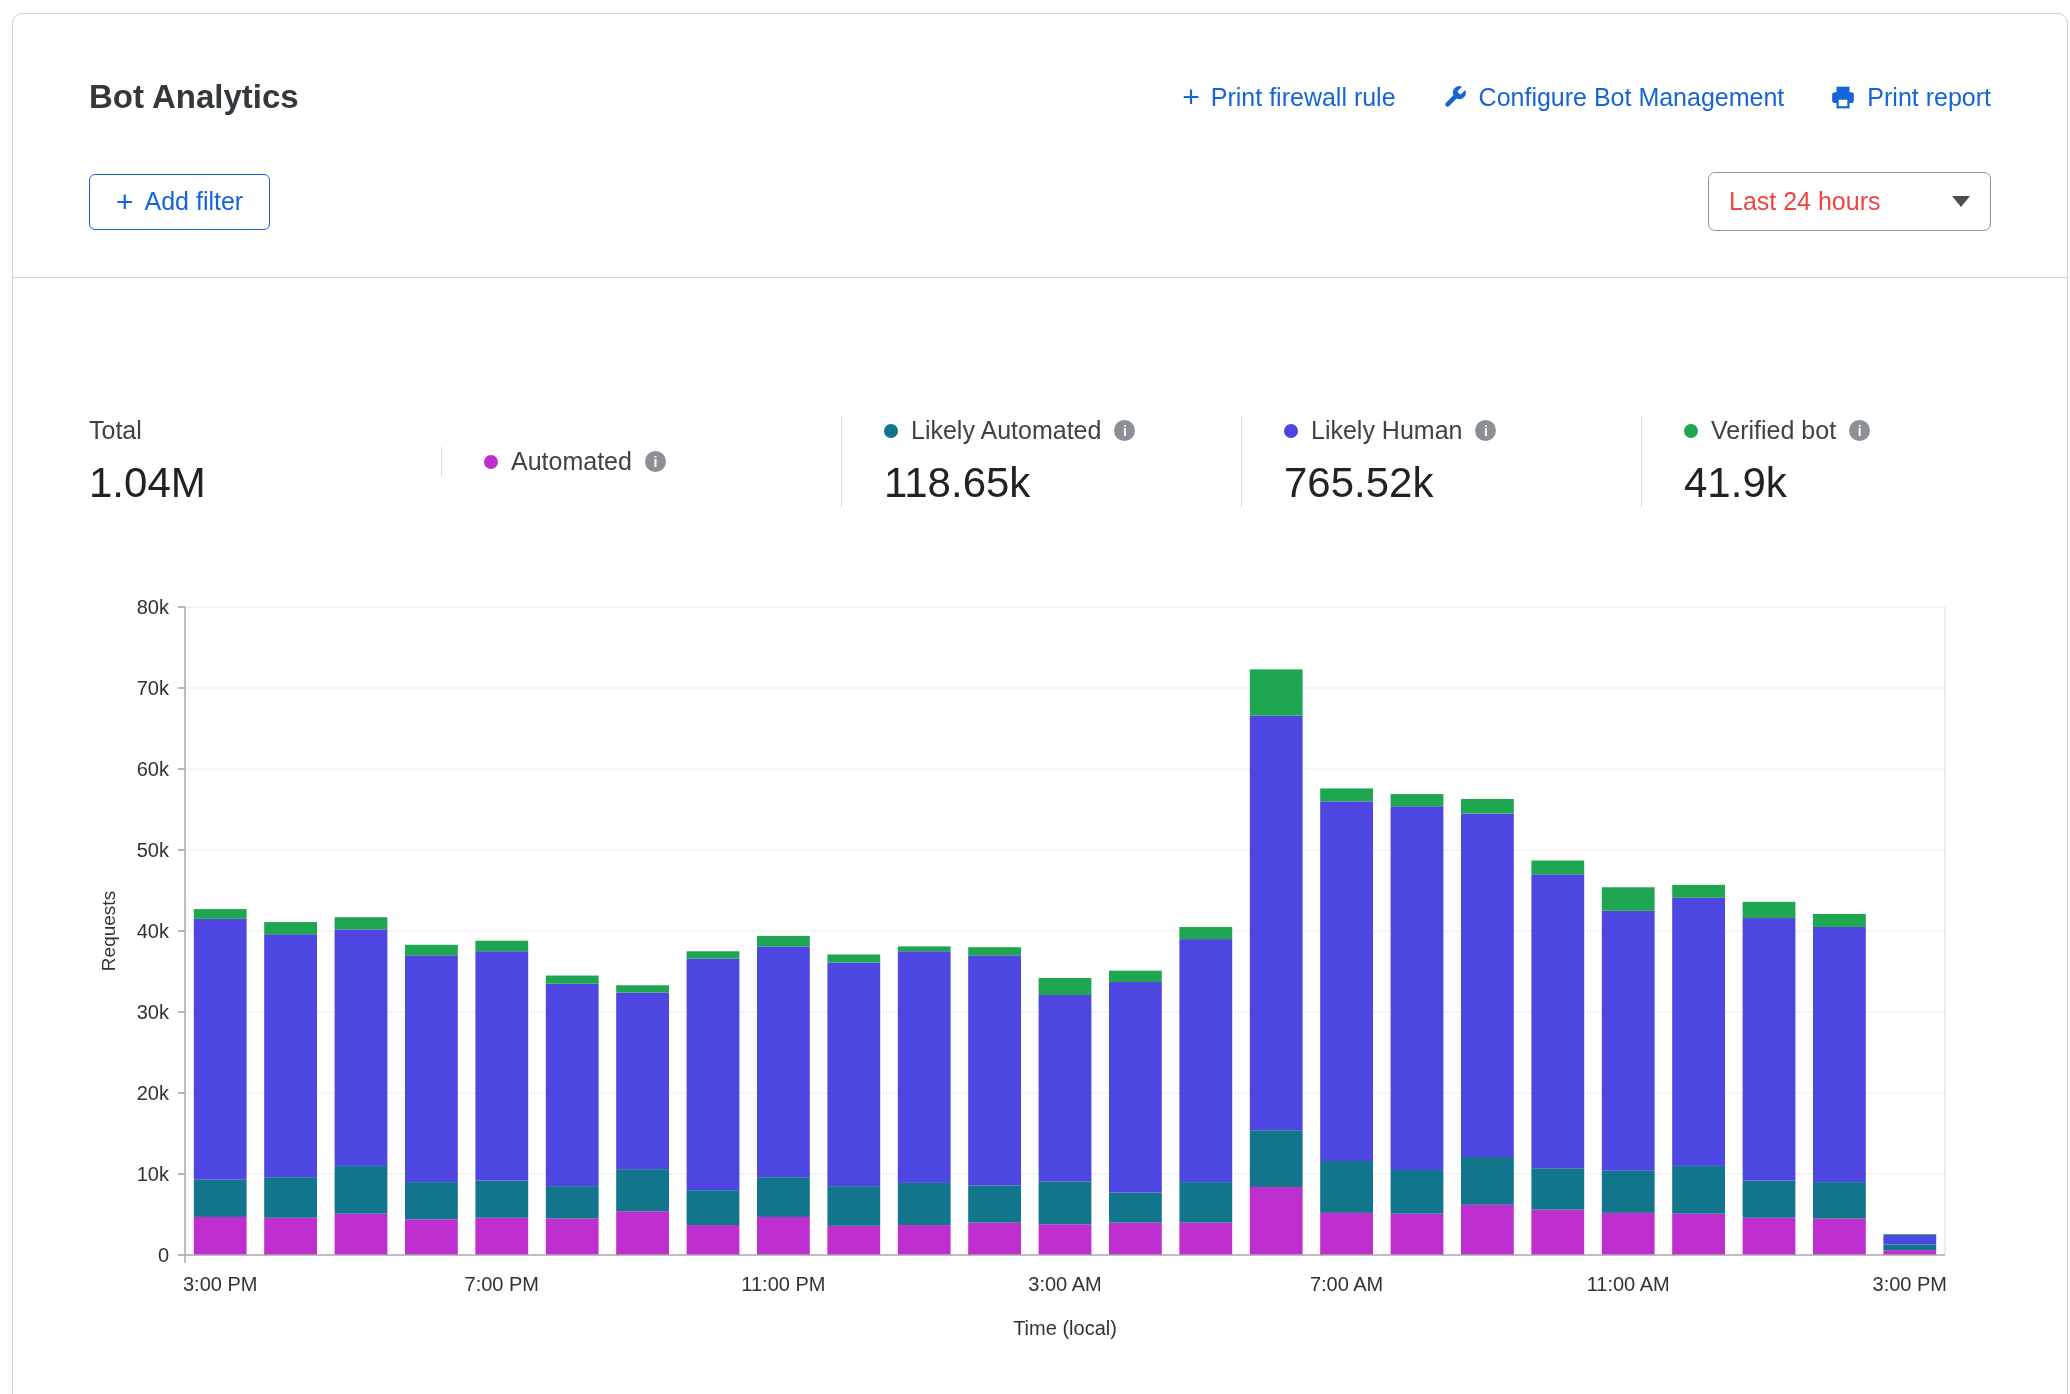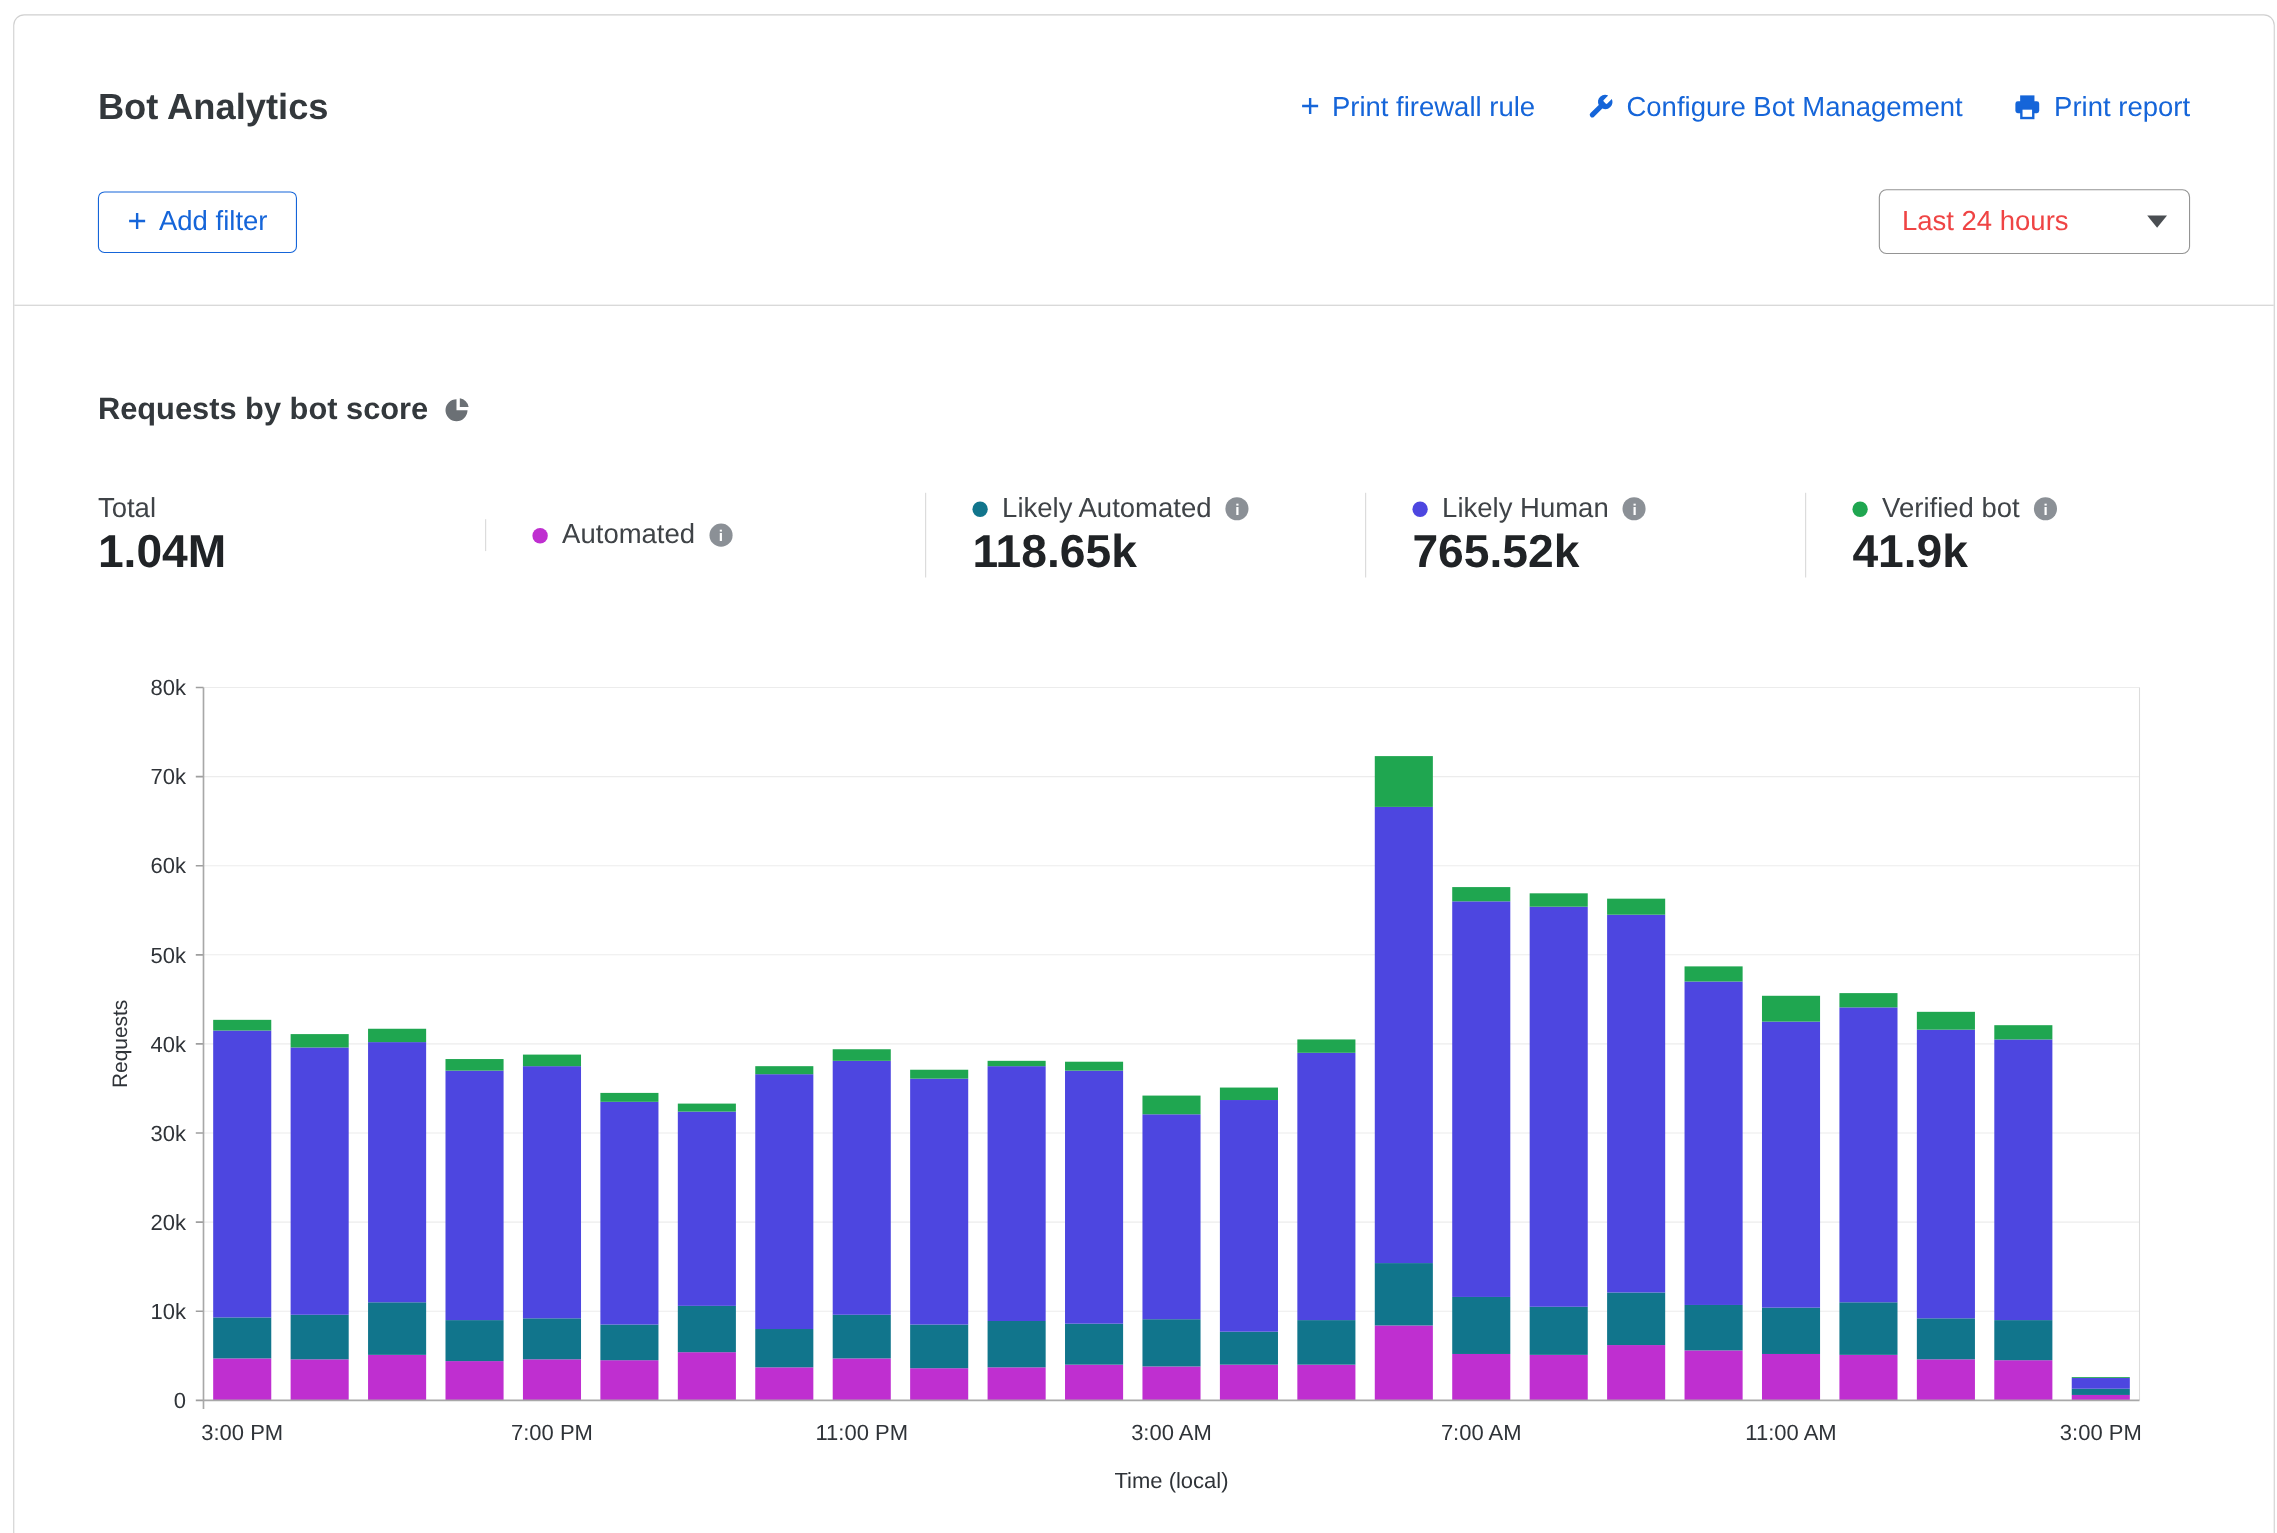--- a/index.html
+++ b/index.html
@@ -28,21 +28,21 @@
   .section-title { font-size:28px; font-weight:700; color:#33383c; }
   .stats { display:flex; margin-top:60px;align-items:center; }
   .stat-total { width:352px; }
   .stat { width:400px; border-left:1px solid #d9d9d9; padding-left:42px; }
   .stat:last-child { width:auto; }
   .stat-label-row { display:flex; align-items:center; gap:13px; font-size:25px; color:#3f4347; }
   .dot { width:14px; height:14px; border-radius:50%; flex:0 0 auto; }
   .info-icon { width:21px; height:21px; border-radius:50%; background:#8b9096; color:#fff;
     font-size:14px; font-weight:700; display:inline-flex; align-items:center; justify-content:center;
     cursor:pointer; }
-  .stat-value { font-size:42px; font-weight:700; color:#202326; }
+  .stat-value { margin-top:14px; font-size:42px; font-weight:400; color:#202326; }
   .chart-wrap { margin-top:76px; }
   #chart-svg { display:block; }
   #chart-svg text { font-family:"Liberation Sans","DejaVu Sans",sans-serif; }
 </style>
 </head>
 <body>
 
 <div class="card">
 
   <div class="card-header">
@@ -84,29 +84,20 @@
         <span>Add filter</span>
       </button>
       <div class="dropdown">
         <span>Last 24 hours</span>
         <span class="caret"></span>
       </div>
     </div>
   </div>
 
   <div class="section">
-    <div class="section-title-row">
-      <h2 class="section-title">Requests by bot score</h2>
-      <span style="display:inline-flex;">
-        <svg width="24" height="24" viewBox="0 0 24 24" fill="#6b7075">
-          <path d="M11 13 L11 3 A10 10 0 1 0 21 13 Z"></path>
-          <path d="M14 10 L14 2 A10 10 0 0 1 22 10 Z"></path>
-        </svg>
-      </span>
-    </div>
 
     <div class="stats">
       <div class="stat-total">
         <div class="stat-label-row">
           <span>Total</span>
         </div>
         <div class="stat-value">1.04M</div>
       </div>
 
       <div class="stat">

